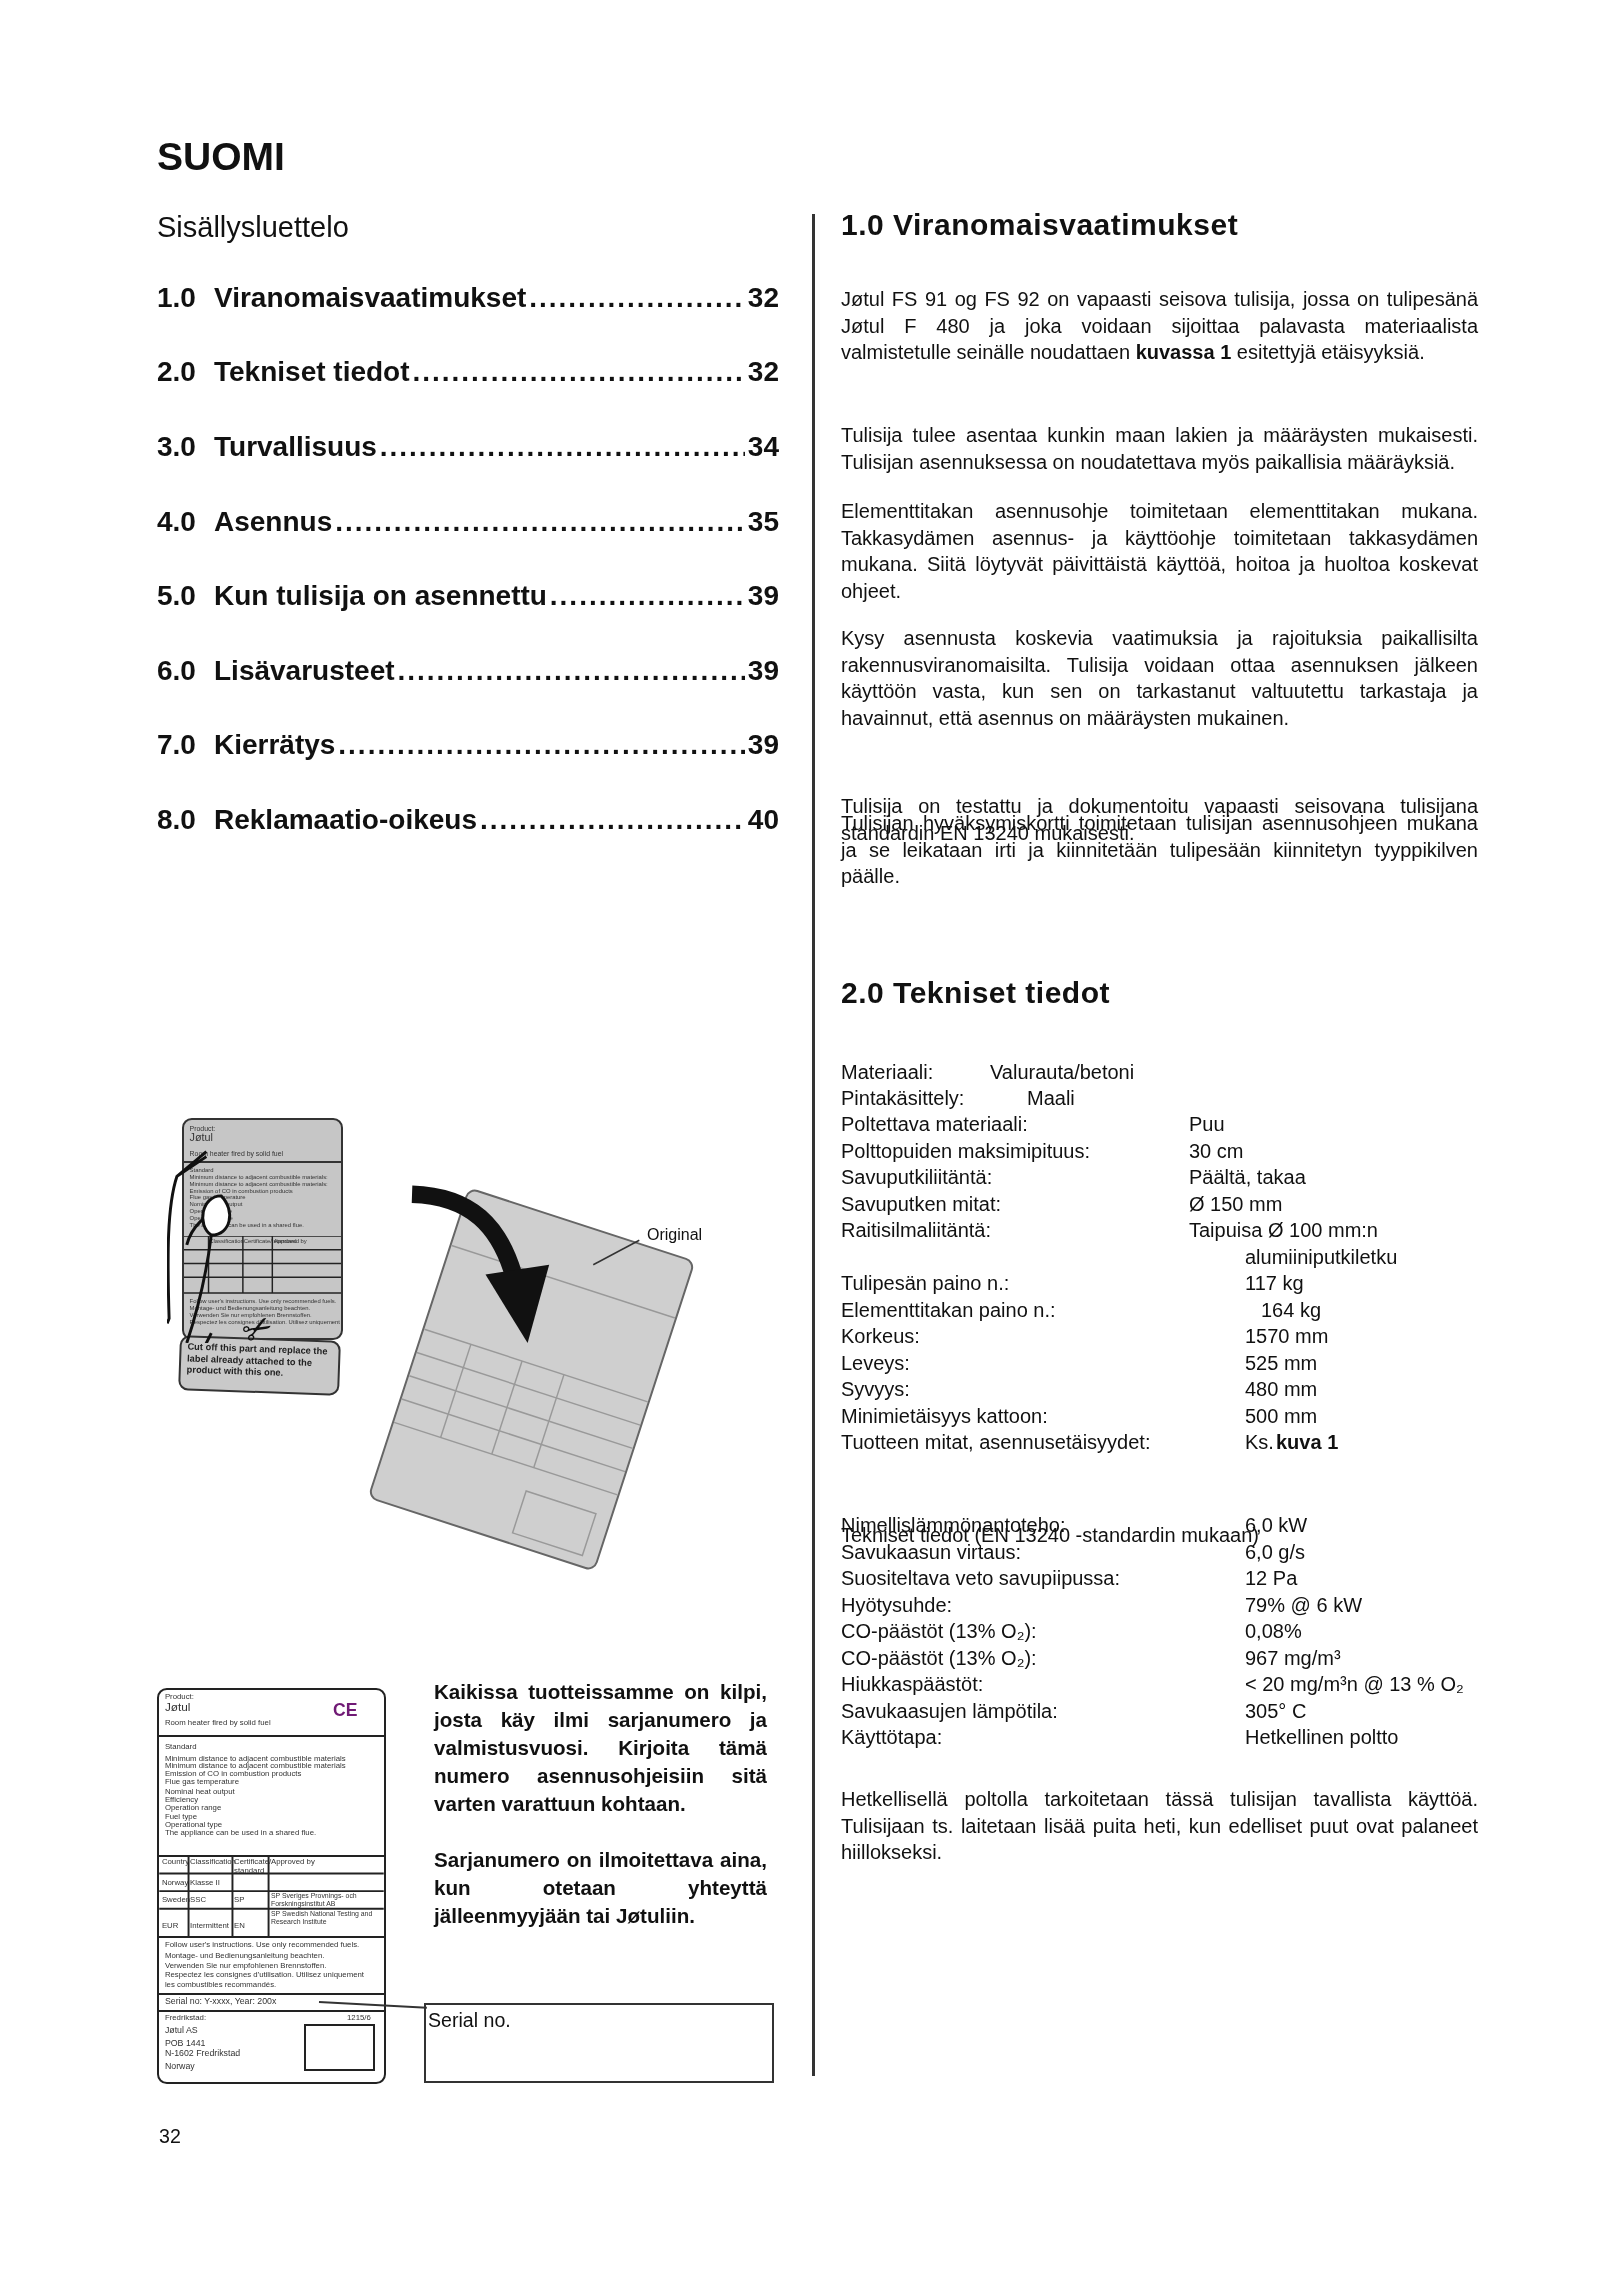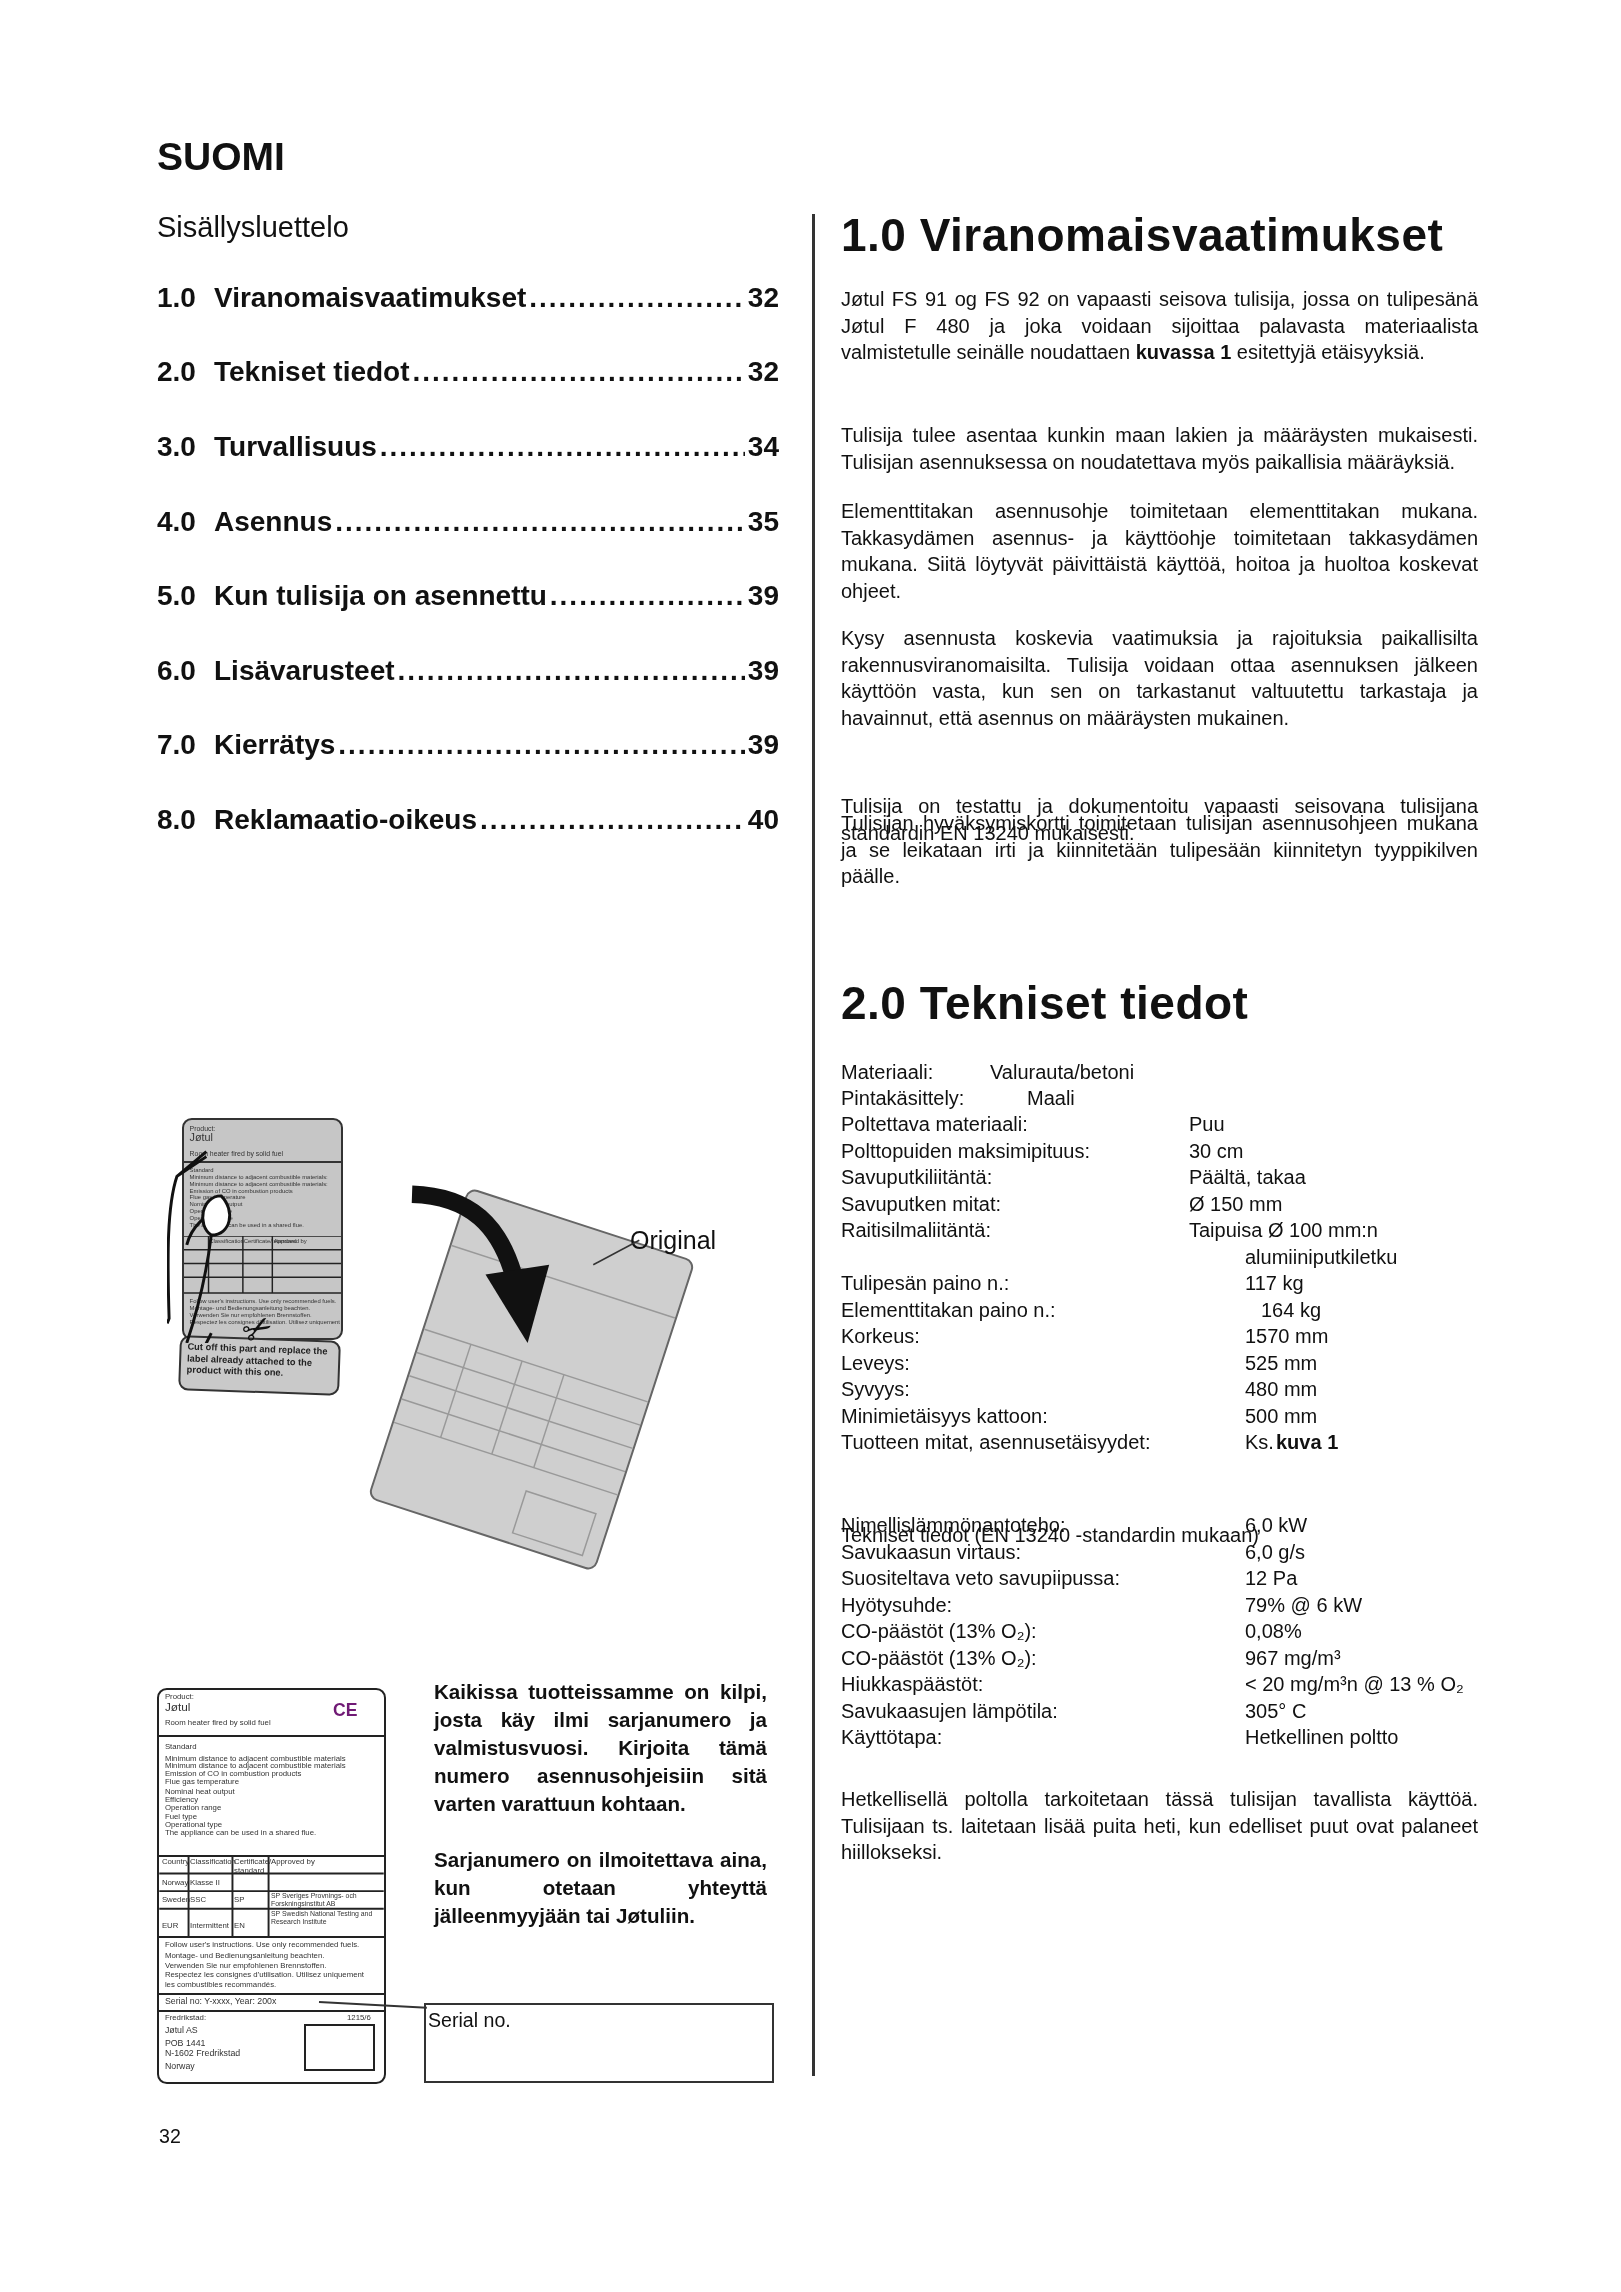--- a/index.html
+++ b/index.html
@@ -14,21 +14,21 @@
               display: flex; align-items: baseline; white-space: nowrap; }
   .toc-num { width: 57px; }
   .toc-dots { flex: 1; overflow: hidden; margin: 0 2.9px; letter-spacing: 2px; font-weight: bold; }
   .toc-dots::before { content: "............................................................................................................................."; }
   .toc-page { text-align: right; }
 
   
   #column-divider { left: 812px; top: 214px; width: 2.9px; height: 1862px; background: #333; }
 
   
-  .h1 { position: absolute; left: 841px; font-size: 46px; font-weight: bold; letter-spacing: 0.5px; }
+  .h1 { position: absolute; left: 841px; font-size: 30px; font-weight: bold; letter-spacing: 0.5px; }
   .para { position: absolute; left: 841px; width: 637px; font-size: 20px; line-height: 26.5px; text-align: justify; }
   .para b { font-weight: bold; }
   .bold { font-weight: normal; margin-top: 36px; }
   .italic { }
 
   .spec-row { position: absolute; left: 841px; width: 647px; font-size: 20px; line-height: 26.5px; }
   .spec-row .lbl { position: absolute; left: 0; white-space: nowrap; }
   .spec-row .val { position: absolute; white-space: nowrap; }
 
   
@@ -235,21 +235,21 @@
         <line x1="0" y1="200" x2="240" y2="200"></line>
         <line x1="0" y1="225" x2="240" y2="225"></line>
         <line x1="50" y1="150" x2="50" y2="250"></line>
         <line x1="105" y1="150" x2="105" y2="250"></line>
         <line x1="150" y1="150" x2="150" y2="250"></line>
         <line x1="0" y1="250" x2="240" y2="250"></line>
         <rect x="150" y="275" width="75" height="45"></rect>
       </g>
     </svg>
   </div>
-  <div class="abs" style="left:463px; top:118px; font-size:25px;">Original</div>
+  <div class="abs" style="left:480px; top:118px; font-size:16px;">Original</div>
   <svg class="abs" style="left:0;top:0" width="637" height="431" viewBox="0 0 650 440">
     <line x1="482" y1="135" x2="435" y2="160" stroke="#333" stroke-width="1.5"></line>
 
     <path d="M 250 88 C 310 90, 340 120, 355 175" stroke="#111" stroke-width="18" fill="none"></path>
     <polygon points="325,170 390,160 368,240" fill="#111"></polygon>
   </svg>
 
   <div class="label-card" style="left:14.7px; top:9.8px; width:157px; height:218px; background:#c6c6c6;">
     <div class="tiny abs" style="left:5.9px;top:3.9px;font-size:6.9px">Product:</div>
     <div class="tiny abs" style="left:5.9px;top:11.8px;font-size:10.8px;line-height:11.8px">Jøtul</div>

